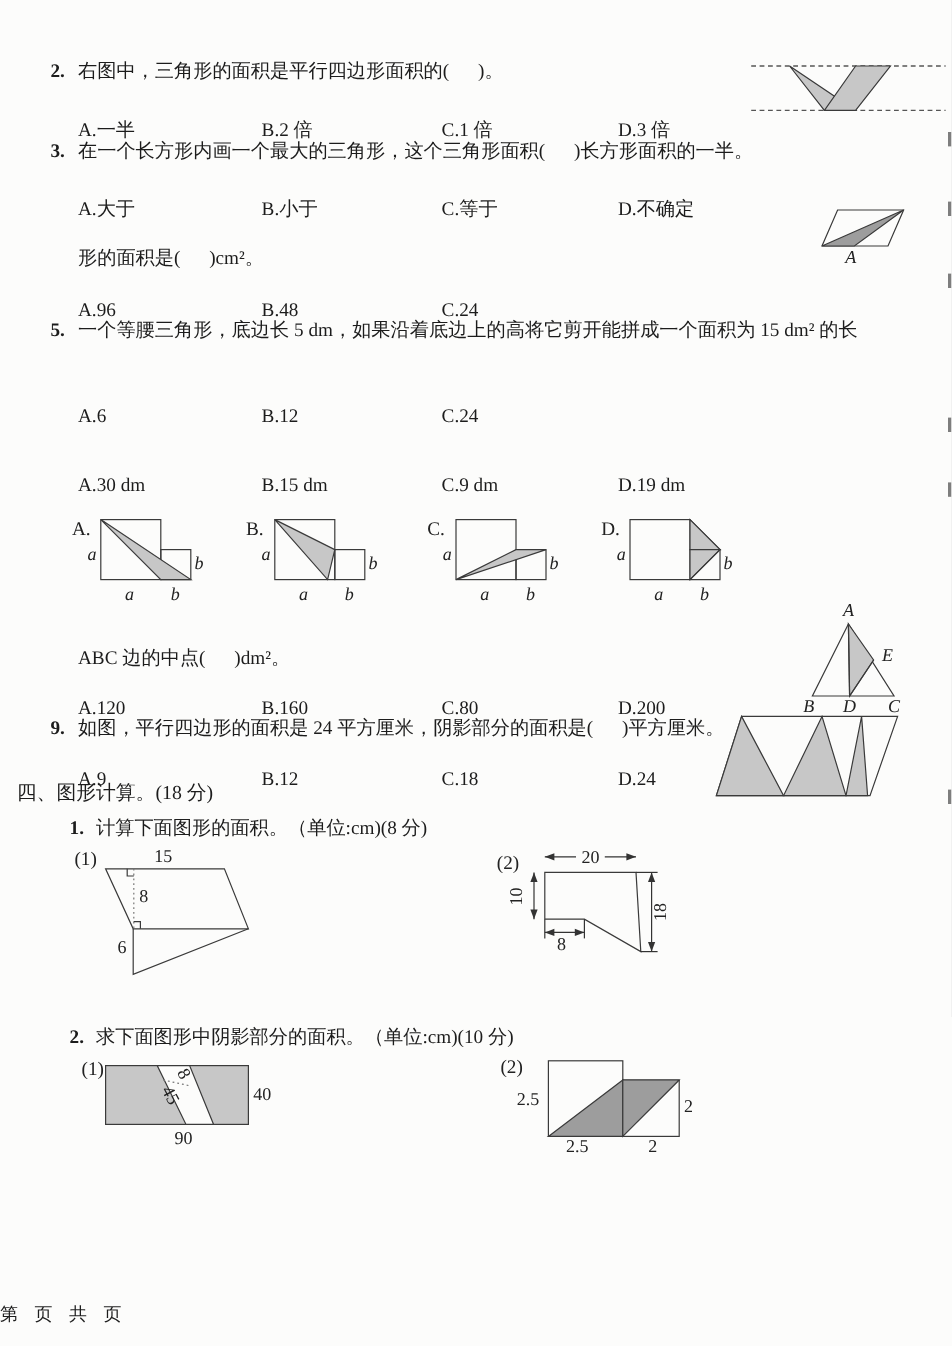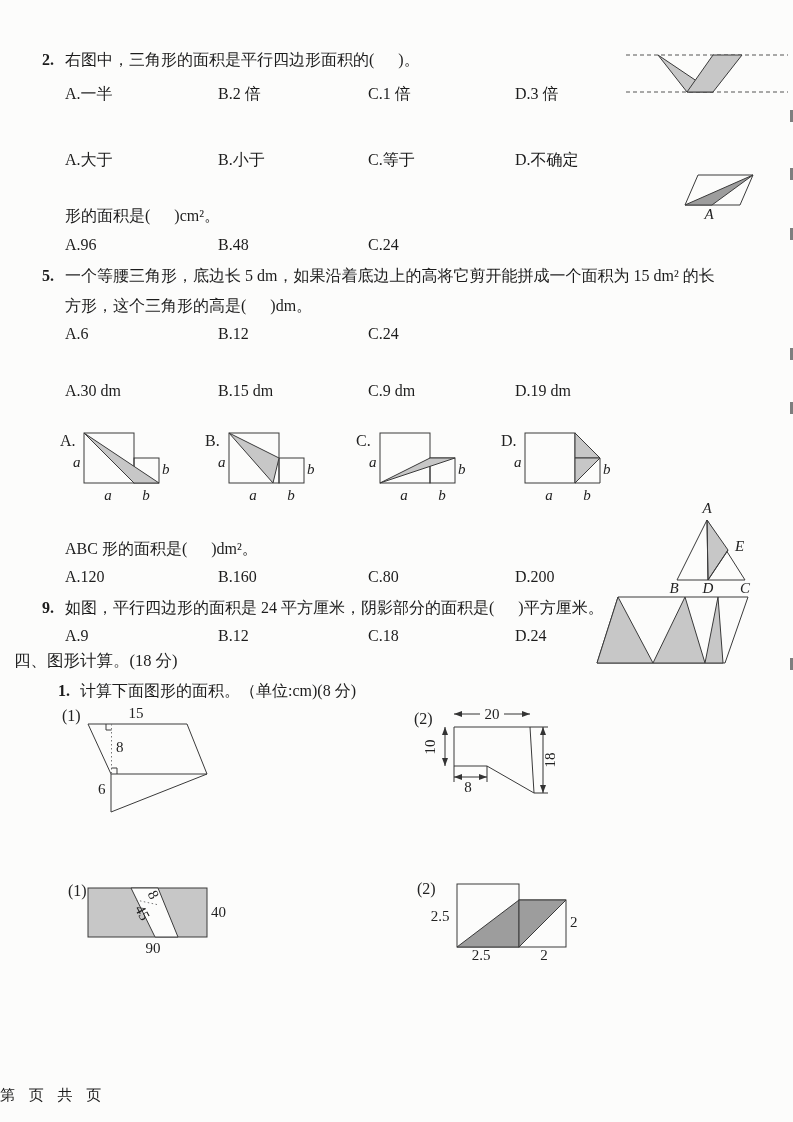--- a/index.html
+++ b/index.html
@@ -1,20 +1,20 @@
 <!DOCTYPE html>
 <html><head>
 <meta charset="utf-8">
 <style>
   html,body{margin:0;padding:0;background:#e8e8e8;}
   #page{position:relative;width:793px;height:1122px;background:#fcfcfb;margin:0 auto;
         font-family:"Liberation Serif",serif;color:#1c1c1c;overflow:hidden;}
   .ln{position:absolute;font-size:16px;white-space:pre;line-height:20px;font-family:Liberation Serif, serif;}
   .num{font-weight:bold;display:inline-block;width:23px;}
-  .opt{position:absolute;font-size:16px;white-space:pre;}
+  .opt{position:absolute;font-size:16px;white-space:pre;margin-top:14px;}
   .o1{left:65px}.o2{left:218px}.o3{left:368px}.o4{left:515px}
   .heading{position:absolute;left:14px;font-size:16.5px;white-space:pre;}
   .itemnum{font-weight:bold;display:inline-block;width:22px;}
   svg{position:absolute;overflow:visible;}
   svg text{font-family:"Liberation Serif",serif;font-size:15px;fill:#222;font-style:normal;}
   svg text.it{font-style:italic;}
   svg text.lt{font-size:16px;}
   .geo{stroke:#3a3a3a;stroke-width:1;fill:none;}
   .sh{fill:#c7c7c7;stroke:#3a3a3a;stroke-width:1;}
   .shd{fill:#9d9d9d;stroke:#3a3a3a;stroke-width:1;}
@@ -38,38 +38,38 @@
   <span class="opt o3" style="top:84px">C.1 倍</span>
   <span class="opt o4" style="top:84px">D.3 倍</span>
 
   <svg style="left:622px;top:42px" width="170" height="62">
     <line class="dash" x1="4" y1="13" x2="166" y2="13"></line>
     <line class="dash" x1="4" y1="50" x2="166" y2="50"></line>
     <polygon class="sh" points="36,13 65,50 91,50"></polygon>
     <polygon class="sh" points="91,13 120,13 91,50 65,50"></polygon>
   </svg>
 
+  <div class="ln" style="left:42px;top:117px"><span class="num">3.</span><span>在一个长方形内画一个最大的三角形，这个三角形面积(      )长方形面积的一半。</span></div>
   <span class="opt o1" style="top:150px">A.大于</span>
   <span class="opt o2" style="top:150px">B.小于</span>
   <span class="opt o3" style="top:150px">C.等于</span>
   <span class="opt o4" style="top:150px">D.不确定</span>
 
   <div class="ln" style="left:65px;top:206px"><span>形的面积是(      )cm²。</span></div>
   <span class="opt o1" style="top:236px">A.96</span>
   <span class="opt o2" style="top:236px">B.48</span>
   <span class="opt o3" style="top:236px">C.24</span>
 
   <svg style="left:680px;top:168px" width="112" height="55">
     <polygon class="geo" points="18,7 73,7 60,37 5,37"></polygon>
     <polygon class="shd" points="5,37 73,7 32,37"></polygon>
     <text class="it" x="29" y="51" text-anchor="middle">A</text>
   </svg>
 
   <div class="ln" style="left:42px;top:266px"><span class="num">5.</span><span>一个等腰三角形，底边长 5 dm，如果沿着底边上的高将它剪开能拼成一个面积为 15 dm² 的长</span></div>
-  <div class="ln" style="left:65px;top:296px"><span>方形，这个三角形的高是(      )dm。</span></div>
   <span class="opt o1" style="top:325px">A.6</span>
   <span class="opt o2" style="top:325px">B.12</span>
   <span class="opt o3" style="top:325px">C.24</span>
 
   <span class="opt o1" style="top:382px">A.30 dm</span>
   <span class="opt o2" style="top:382px">B.15 dm</span>
   <span class="opt o3" style="top:382px">C.9 dm</span>
   <span class="opt o4" style="top:382px">D.19 dm</span>
 
 
@@ -112,21 +112,21 @@
     <polyline class="geo" points="76,5 101,30 101,55 76,55"></polyline>
     <polygon class="sh" points="76,5 101,30 76,30"></polygon>
     <polygon class="sh" points="76,30 101,30 76,55"></polygon>
     <line class="geo" x1="101" y1="30" x2="76" y2="55"></line>
     <text class="it" x="15" y="39">a</text>
     <text class="it" x="104" y="46">b</text>
     <text class="it" x="50" y="72" text-anchor="middle">a</text>
     <text class="it" x="88" y="72" text-anchor="middle">b</text>
   </svg>
 
-  <div class="ln" style="left:65px;top:539px"><span>ABC 形的面积是(      )dm²。</span></div>
+  <div class="ln" style="left:65px;top:539px"><span>ABC 边的中点(      )dm²。</span></div>
   <span class="opt o1" style="top:568px">A.120</span>
   <span class="opt o2" style="top:568px">B.160</span>
   <span class="opt o3" style="top:568px">C.80</span>
   <span class="opt o4" style="top:568px">D.200</span>
 
   <svg style="left:656px;top:502px" width="140" height="90">
     <polygon class="geo" points="51,18 21,78 89,78"></polygon>
     <polygon class="sh" points="51,18 72,48 52,78"></polygon>
     <line class="geo" x1="51" y1="18" x2="52" y2="78"></line>
     <line class="geo" x1="52" y1="78" x2="72" y2="48"></line>
@@ -189,20 +189,21 @@
     <text transform="rotate(-90 149 58)" x="149" y="58" text-anchor="middle">18</text>
 
     <line class="dim" x1="48" y1="75" x2="81" y2="75"></line>
     <polygon class="ah" points="48,75 56,72 56,78"></polygon>
     <polygon class="ah" points="81,75 73,72 73,78"></polygon>
     <line class="dim" x1="48" y1="64" x2="48" y2="80"></line>
     <line class="dim" x1="81" y1="64" x2="81" y2="80"></line>
     <text x="62" y="90" text-anchor="middle">8</text>
   </svg>
 
+  <div class="ln" style="left:58px;top:855px"><span class="itemnum">2.</span><span>求下面图形中阴影部分的面积。（单位:cm)(10 分)</span></div>
 
   <svg style="left:58px;top:876px" width="170" height="82">
     <text class="lt" x="10" y="20">(1)</text>
     <rect class="sh" x="30" y="12" width="119" height="49"></rect>
     <polygon class="wh" points="73,12 100,12 120,61 97,61"></polygon>
     <line class="dot" x1="78" y1="24" x2="101" y2="29"></line>
     <text transform="rotate(62 91 21)" x="91" y="21" text-anchor="middle">8</text>
     <text transform="rotate(62 80 39)" x="80" y="39" text-anchor="middle">45</text>
     <text x="153" y="41">40</text>
     <text x="95" y="77" text-anchor="middle">90</text>

